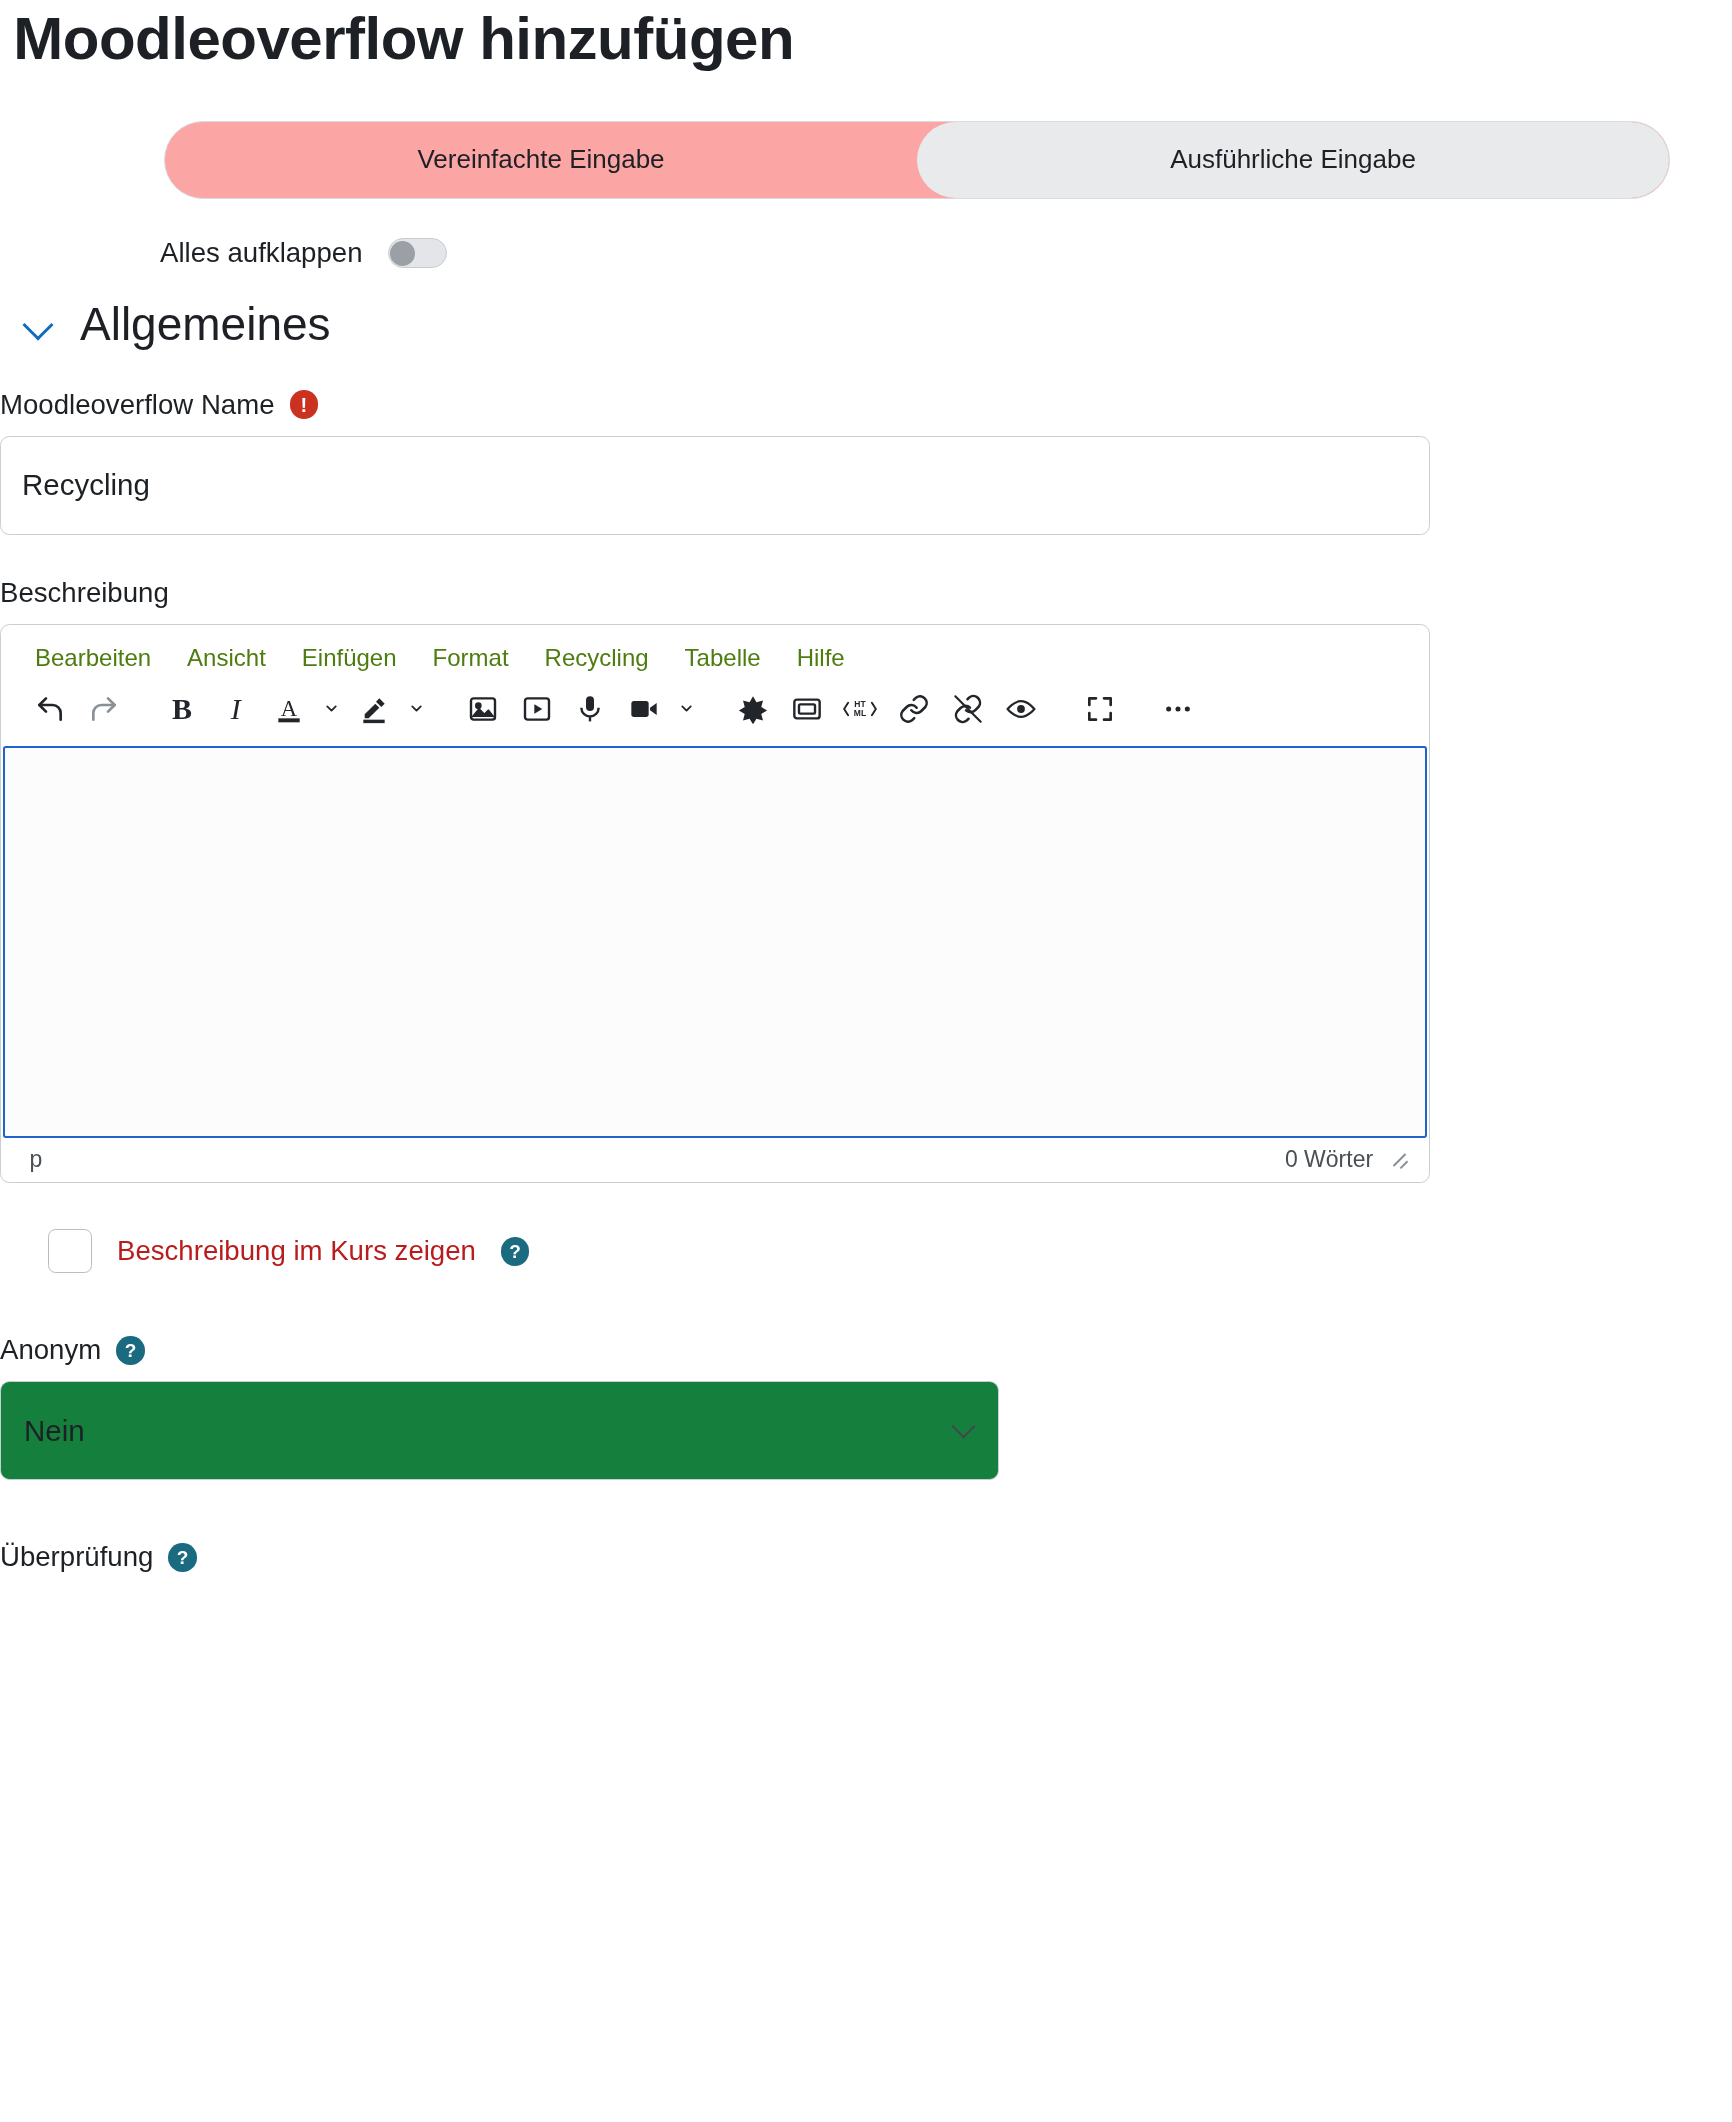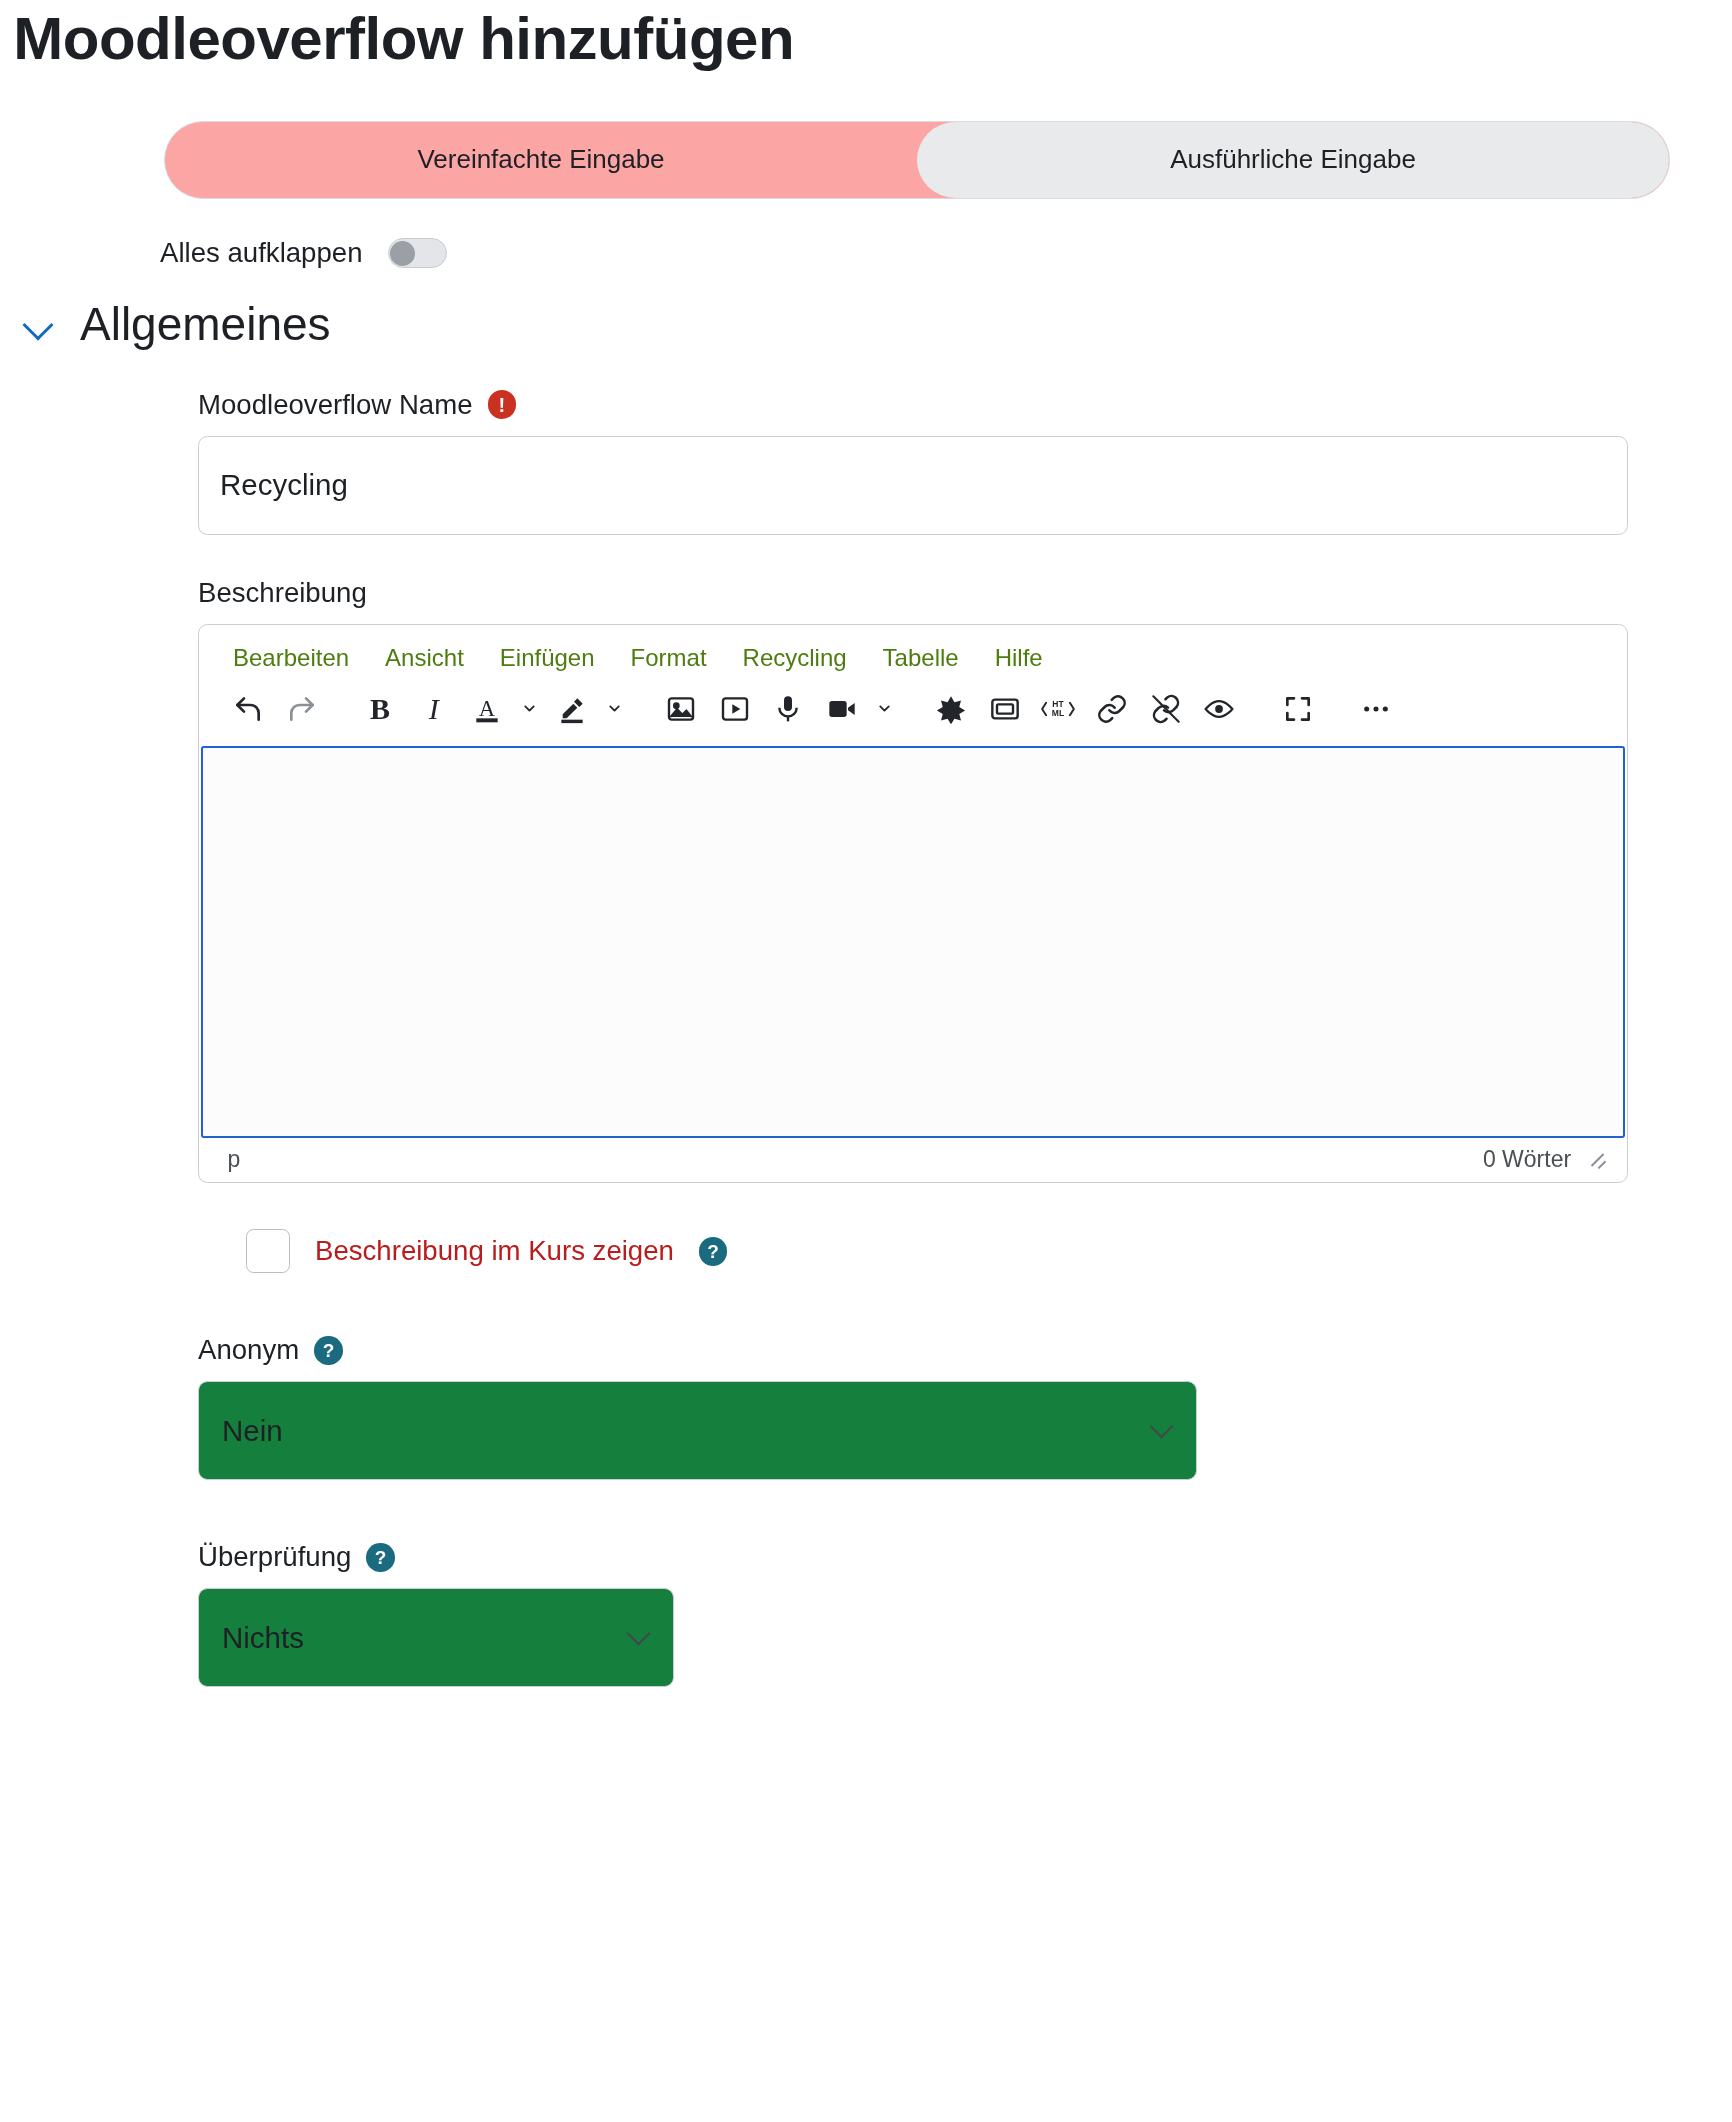--- a/index.html
+++ b/index.html
@@ -120,21 +120,20 @@
   }
   .section-title {
     font-size: 46px;
     font-weight: 400;
     color: #1d2125;
     line-height: 1;
   }
 
   
   .form {
-    margin-left: 198px;
     width: 1436px;
   }
   .field {
     margin-top: 42px;
   }
   .field-label {
     display: flex;
     align-items: center;
     gap: 15px;
     font-size: 27.6px;
@@ -566,23 +565,17 @@
         </select>
         <span class="select-caret"></span>
       </span>
     </div>
 
     <div class="field field-gap-big">
       <div class="field-label">
         <span>Überprüfung</span>
         <span class="help-dot">?</span>
       </div>
-      <span class="select-wrap">
-        <select class="select narrow">
-          <option>Nichts</option>
-        </select>
-        <span class="select-caret"></span>
-      </span>
     </div>
 
   </div>
 </div>
 
 
 </body></html>

